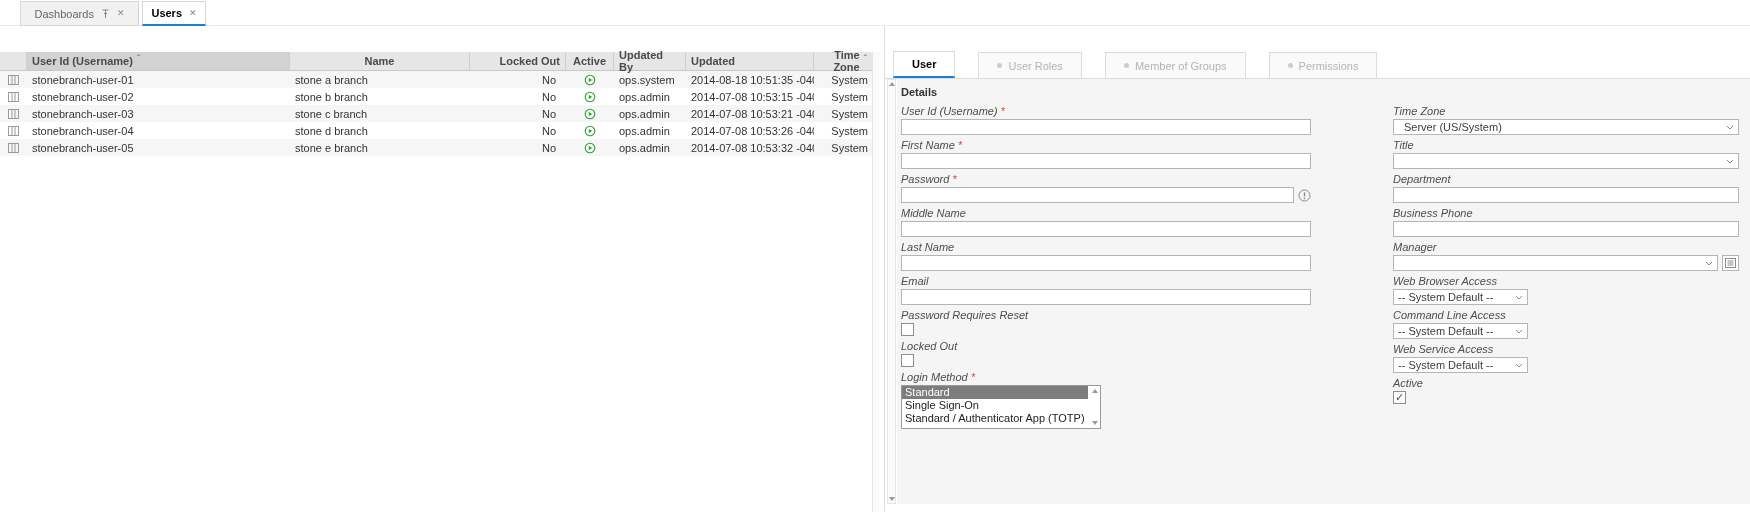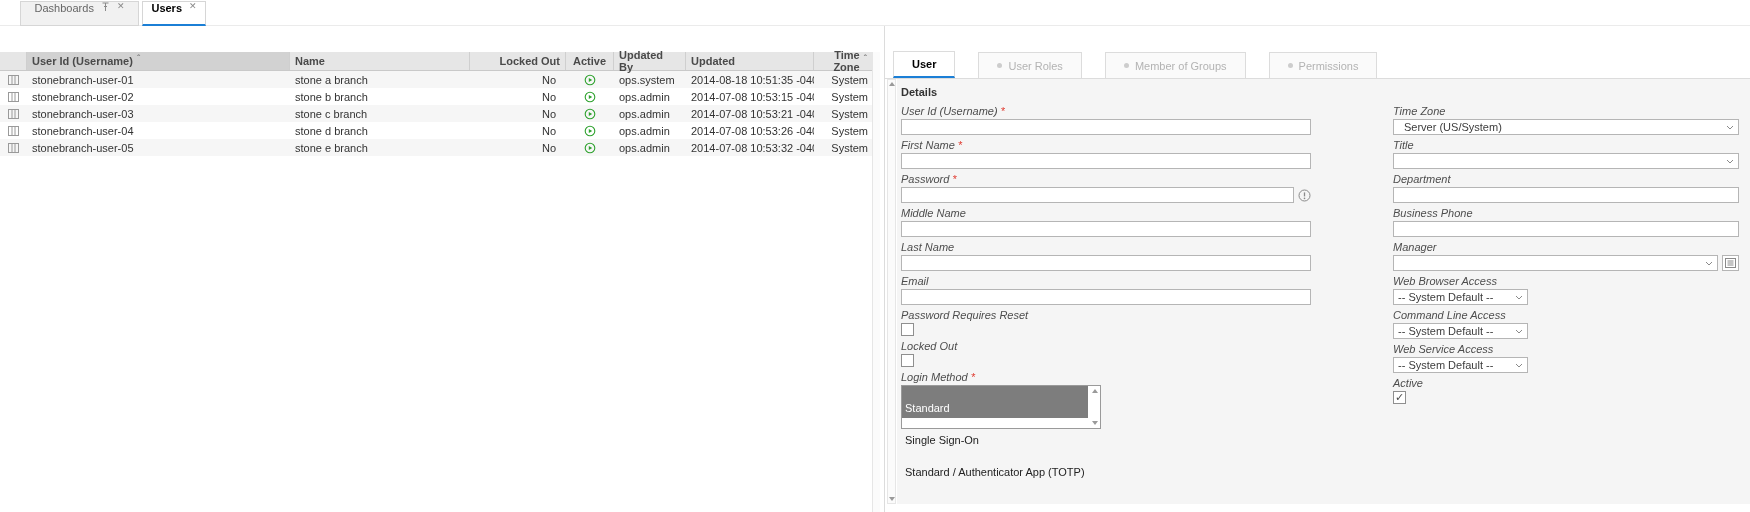--- a/index.html
+++ b/index.html
@@ -6,21 +6,21 @@
   html,body { margin:0; padding:0; }
   body {
     width:1750px; height:512px; position:relative; overflow:hidden;
     font-family:"Liberation Sans", sans-serif; font-size:11px; color:#333;
     background:#fff;
   }
   svg { display:block; }
 
   
   .tabstrip { position:absolute; top:0; left:0; right:0; height:26px; background:#fff; border-bottom:1px solid #ebebeb; }
-  .wtab { position:absolute; top:1px; height:25px; display:flex; justify-content:center; gap:7px;
+  .wtab { position:absolute; top:1px; height:25px; display:flex; align-items:center; justify-content:center; gap:7px;
           border:1px solid #d6d6d6; background:#f1f1f1; color:#666; cursor:pointer; }
   .wtab .xicon { color:#8a8a8a; font-size:9px; line-height:9px; }
   .wtab.active { background:#fff; border-bottom:2px solid #1b7fd6; color:#000; font-weight:bold; }
   .wtab.active .xicon { font-weight:normal; }
 
   
   .toolbar { position:absolute; top:26px; height:26px; background:#f6f6f6;
              border-top:1px solid #e3e3e3; border-bottom:1px solid #e3e3e3;
              display:flex; align-items:center; padding:0 8px; gap:9px; }
   .tsep { width:1px; height:15px; background:#d9d9d9; }
@@ -46,21 +46,21 @@
   .ghead .hc { display:flex; align-items:center; padding:0 5px; border-right:1px solid #cfcfcf; background:#e6e6e6; cursor:pointer; }
   .ghead .hc.sorted { background:#d2d2d2; }
   .caret { color:#6f6f6f; font-size:10px; margin-left:4px; transform:translateY(-2px); font-weight:normal; }
 
   .grow { display:flex; height:17px; align-items:center; cursor:pointer; }
   .grow:nth-child(even) { background:#f6f6f6; }
   .gc { padding:0 5px; white-space:nowrap; overflow:hidden; }
 
   .c-icon { width:27px; display:flex; justify-content:center; }
   .c-uid  { width:263px; }
-  .c-name { width:180px; }
+  .c-name { width:180px;justify-content:center; }
   .c-lock { width:96px; text-align:right; justify-content:flex-end; display:flex; padding-right:10px; }
   .c-act  { width:48px; display:flex; justify-content:center; }
   .c-by   { width:72px; }
   .c-upd  { width:128px; }
   .c-tz   { width:58px; text-align:right; justify-content:flex-end; display:flex; padding-right:4px; }
 
   
   .rpanel { position:absolute; left:884px; right:0; top:26px; bottom:0; border-left:1px solid #dcdcdc; background:#fff; }
   .rtabs { position:absolute; top:26px; left:0; right:0; height:27px; background:#fff; border-bottom:1px solid #dcdcdc; display:flex; align-items:flex-end; padding-left:8px; gap:23px; }
   .rtab { height:26px; display:flex; align-items:center; justify-content:center; gap:6px; padding:0 18px;
@@ -89,21 +89,21 @@
   .selbox.indent .cval { padding-left:6px; }
   .selbox.small { width:135px; }
   .chev { flex:none; }
   .cb { width:13px; height:13px; background:#fff; border:1px solid #8f8f8f; display:flex; align-items:center; justify-content:center;
         font-size:11px; color:#4a4a4a; line-height:11px; cursor:pointer; }
   .inline-row { display:flex; align-items:center; gap:4px; }
   .grow1 { flex:1; }
   .sqbtn { width:17px; height:16px; border:1px solid #b5b5b5; background:#fff; display:flex; align-items:center; justify-content:center; cursor:pointer; }
 
   .listbox { width:200px; height:44px; border:1px solid #9a9a9a; background:#fff; position:relative; padding-right:12px; }
-  .lopt { height:13px; line-height:13px; padding:16px 3px; white-space:nowrap; cursor:pointer; color:#222; }
+  .lopt { height:13px; line-height:13px; padding:0 3px; white-space:nowrap; cursor:pointer; color:#222; }
   .lopt.sel { background:#7d7d7d; color:#fff; }
   .lb-up { position:absolute; right:2px; top:3px; }
   .lb-dn { position:absolute; right:2px; bottom:3px; }
 
   .glyph-refresh { font-size:14px; line-height:14px; color:#777; }
 </style>
 </head>
 <body>
 
 <div class="tabstrip">

